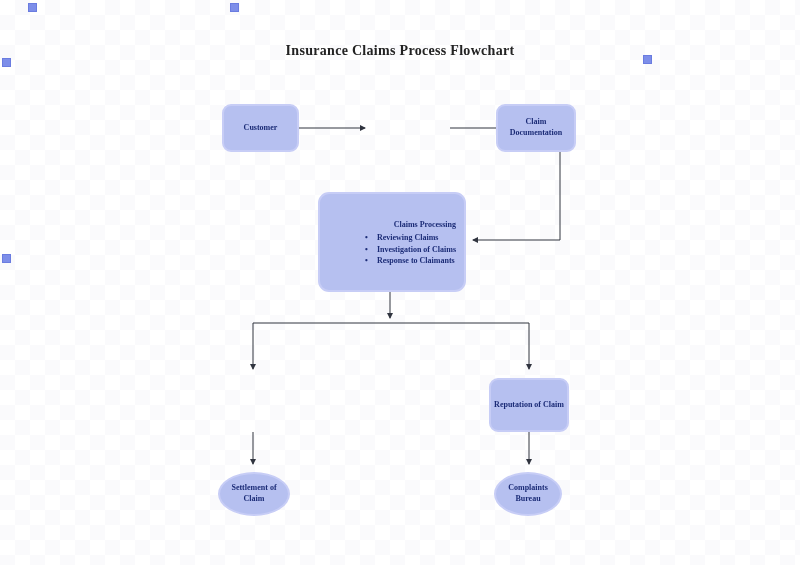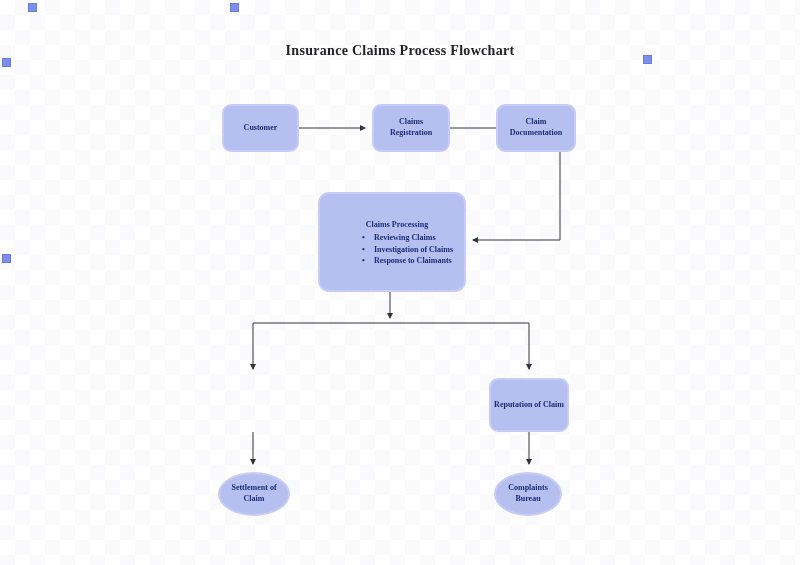--- a/index.html
+++ b/index.html
@@ -18,22 +18,22 @@
   .node{
     position:absolute;box-sizing:border-box;
     background:#b6c0f0;border:2px solid #c7cdf6;border-radius:9px;
     color:#1b2b76;font-weight:bold;font-size:8px;line-height:1.35;
     display:flex;align-items:center;justify-content:center;text-align:center;
     padding:3px;cursor:default;
   }
   .node .lbl{display:block;}
   .ellipse{border-radius:50%;}
   .process{
-    align-items:center;justify-content:flex-start;text-align:left;
-    padding:26px 0 8px 10px;flex-direction:column;display:flex;
+    align-items:flex-end;justify-content:flex-start;text-align:left;
+    padding:26px 8px 8px 10px;flex-direction:column;display:flex;
   }
   .process .proc-title{font-size:8px;}
   .process ul{list-style:none;margin:2px 0 0 17px;padding:0;}
   .process li{margin:0 0 1px 0;font-size:8px;}
   .process .bullet{display:inline-block;width:12px;padding-left:4px;}
   .handle{
     position:absolute;width:9px;height:9px;background:#7d8ee9;border:1px solid #6a7ce0;
     box-sizing:border-box;
   }
   
@@ -72,23 +72,20 @@
       <line x1="529" y1="323" x2="529" y2="369" marker-end="url(#ar)"></line>
       <line x1="253" y1="432" x2="253" y2="464" marker-end="url(#ar)"></line>
       <line x1="529" y1="432" x2="529" y2="464" marker-end="url(#ar)"></line>
     </g>
   </svg>
 
   <div class="node" id="n-customer">
     <span class="lbl">Customer</span>
   </div>
 
-  <div class="node" id="n-registration">
-    <span class="lbl">Claims Registration</span>
-  </div>
 
   <div class="node" id="n-documentation">
     <span class="lbl">Claim Documentation</span>
   </div>
 
   <div class="node process" id="n-processing">
     <div class="proc-title">Claims Processing</div>
     <ul>
       <li><span class="bullet">•</span><span>Reviewing Claims</span></li>
       <li><span class="bullet">•</span><span>Investigation of Claims</span></li>

